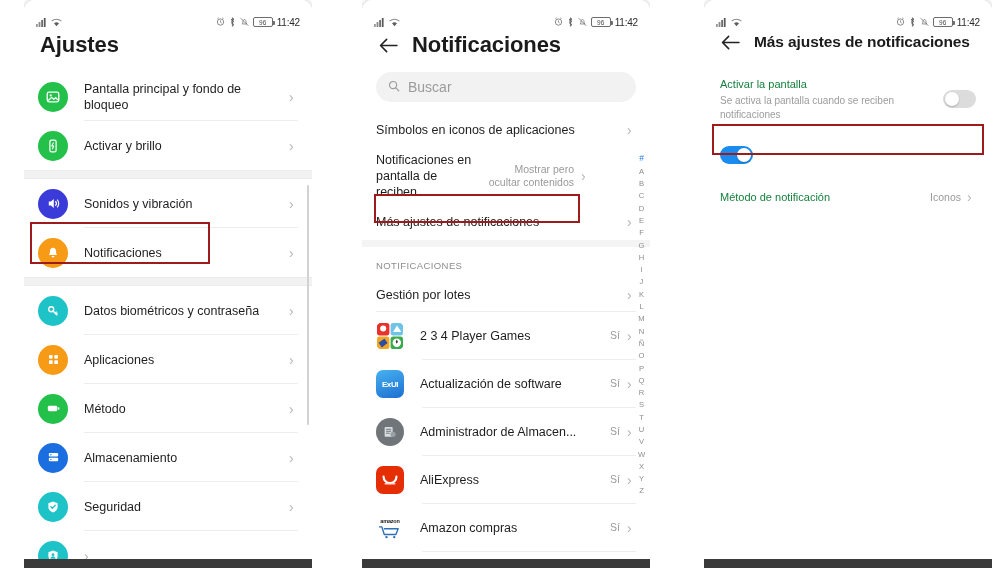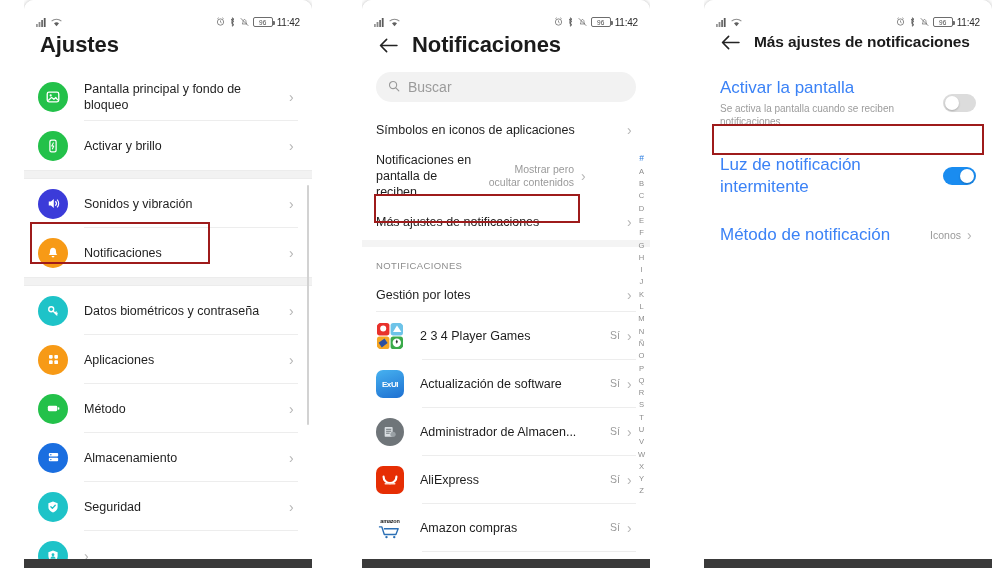--- a/index.html
+++ b/index.html
@@ -168,21 +168,21 @@
     user-select: none;
   }
   .alpha-index .first { color: #2b7de0; font-size: 8.5px; }
 
   
   .srow {
     display: flex; align-items: center; justify-content: space-between;
     padding: 11px 16px 12px 16px; background: #fff; gap: 10px;
   }
   .srow .txts { flex: 1 1 auto; }
-  .srow .t1 { font-size: 17px; color: #3b82f6; line-height: 1.3; }
+  .srow .t1 { font-size: 11px; color: #15803d; line-height: 1.3; }
   .srow .t2 { font-size: 10px; color: #9c9c9c; line-height: 1.34; margin-top: 3px; }
   .toggle {
     width: 33px; height: 18px; border-radius: 9px; flex: none;
     position: relative; background: #dcdcdc;
   }
   .toggle.on { background: #1a8cf0; }
   .toggle .knob {
     position: absolute; top: 2px; left: 2px;
     width: 14px; height: 14px; border-radius: 50%;
     background: #ffffff; box-shadow: 0 1px 2px rgba(0,0,0,0.22);
@@ -660,23 +660,20 @@
           <div class="txts">
             <div class="t1">Activar la pantalla</div>
             <div class="t2">Se activa la pantalla cuando se reciben notificaciones</div>
           </div>
           <div class="toggle">
               <span class="knob"></span>
             </div>
         </div>
 
         <div class="srow" style="padding-top:13px;padding-bottom:13px">
-          <div class="txts">
-            <div class="t1">Luz de notificación intermitente</div>
-          </div>
           <div class="toggle on">
               <span class="knob"></span>
             </div>
         </div>
 
         <div class="srow" style="padding-top:13px;padding-bottom:13px">
           <div class="txts">
             <div class="t1">Método de notificación</div>
           </div>
           <div style="display:flex;align-items:center;gap:6px">

